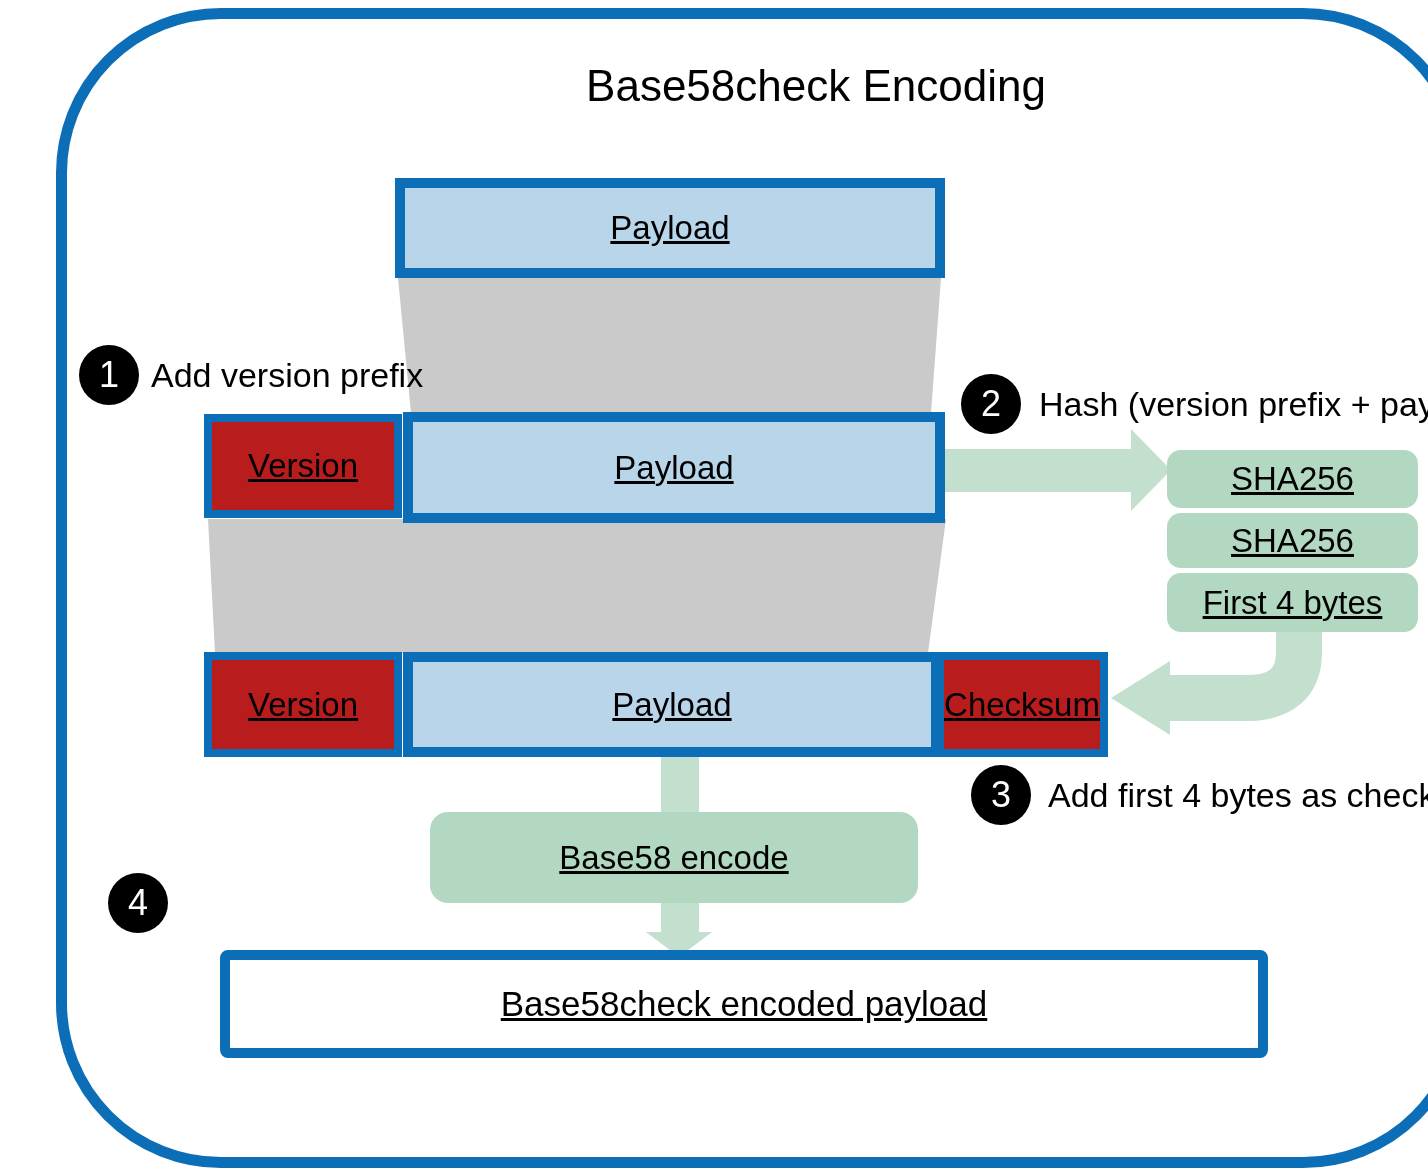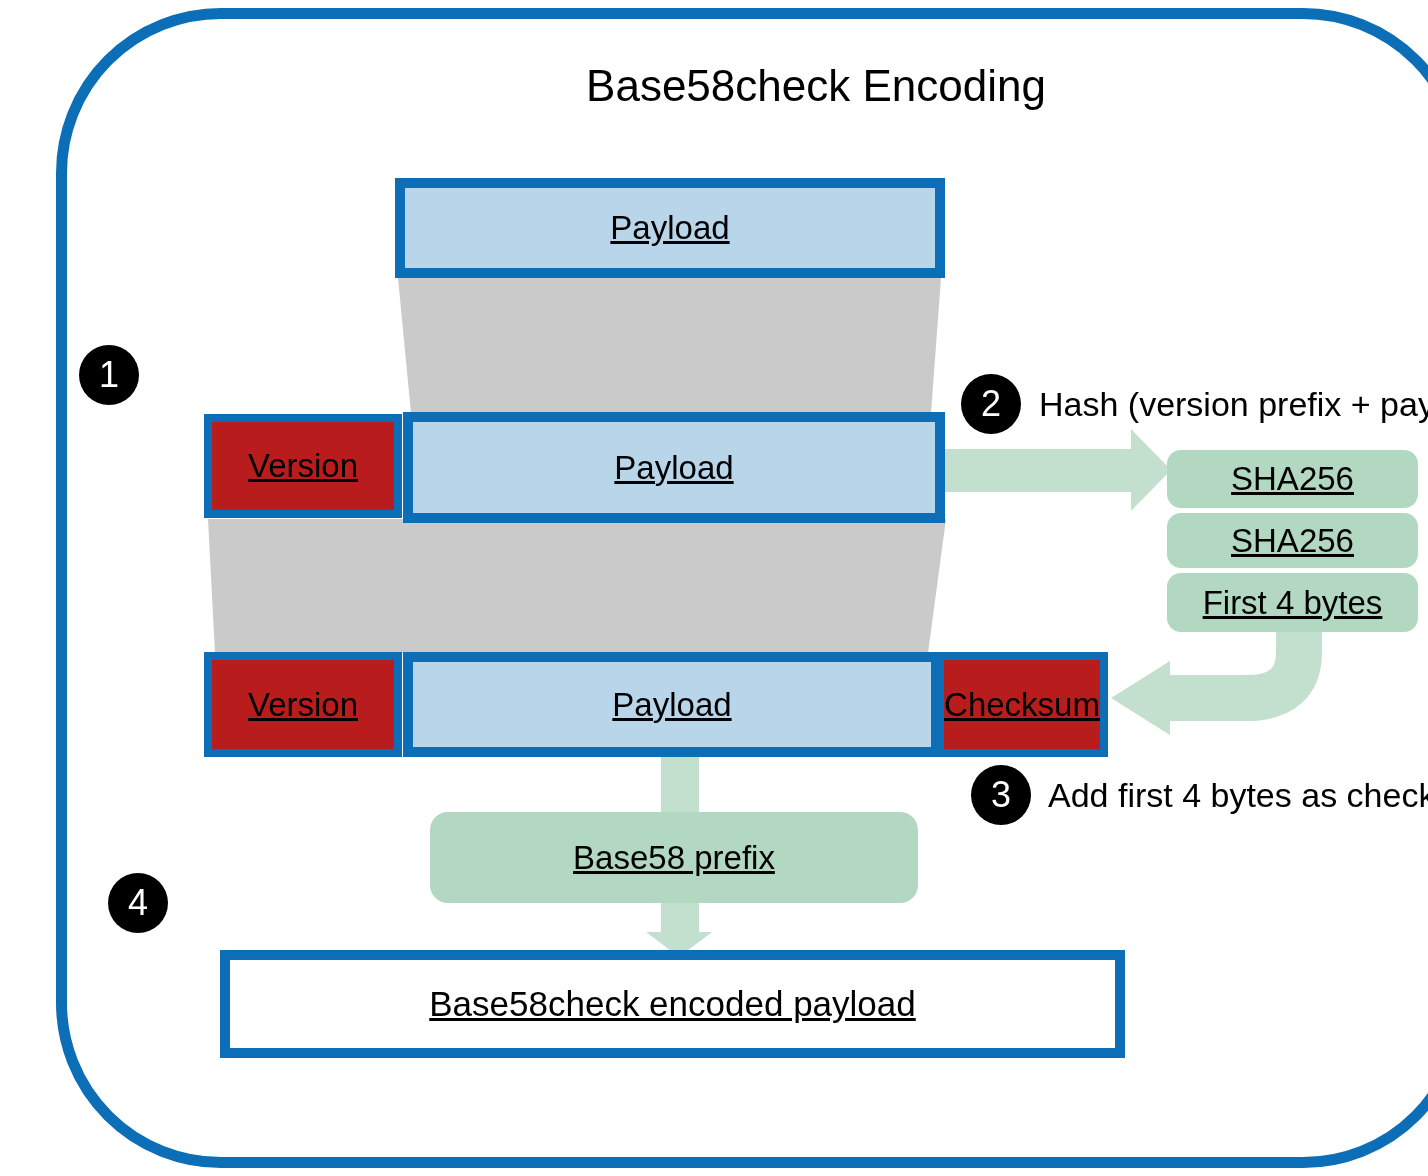--- a/index.html
+++ b/index.html
@@ -65,25 +65,26 @@
   <div class="bx payload-bx" style="left:355px;top:412px;width:542px;height:111px;">Payload</div>
 
   <div class="bx green-bx" style="left:1119px;top:450px;width:251px;height:58px;">SHA256</div>
   <div class="bx green-bx" style="left:1119px;top:513px;width:251px;height:55px;">SHA256</div>
   <div class="bx green-bx" style="left:1119px;top:573px;width:251px;height:59px;">First 4 bytes</div>
 
   <div class="bx white-bx" style="left:156px;top:652px;width:198px;height:105px;">Version</div>
   <div class="bx white-bx" style="left:888px;top:652px;width:172px;height:105px;">Checksum</div>
   <div class="bx payload-bx" style="left:355px;top:652px;width:538px;height:105px;">Payload</div>
 
-  <div class="bx green-bx" style="left:382px;top:812px;width:488px;height:91px;border-radius:18px;">Base58 prefix</div>
+  <div class="bx green-bx" style="left:382px;top:812px;width:488px;height:91px;border-radius:18px;">Base58 encode</div>
 
-  <div class="bx result-bx" style="left:172px;top:950px;width:905px;height:108px;">Base58check encoded payload</div>
+  <div class="bx result-bx" style="left:172px;top:950px;width:1048px;height:108px;border-radius:8px;">Base58check encoded payload</div>
 
   <div class="step-circle" style="left:31px;top:345px;">1</div>
+  <div class="step-label" style="left:103px;top:356px;">Add version prefix</div>
 
   <div class="step-circle" style="left:913px;top:374px;">2</div>
   <div class="step-label" style="left:991px;top:385px;">Hash (version prefix + payload)</div>
 
   <div class="step-circle" style="left:923px;top:765px;">3</div>
   <div class="step-label" style="left:1000px;top:776px;">Add first 4 bytes as checksum</div>
 
   <div class="step-circle" style="left:60px;top:873px;">4</div>
 
 </div>

